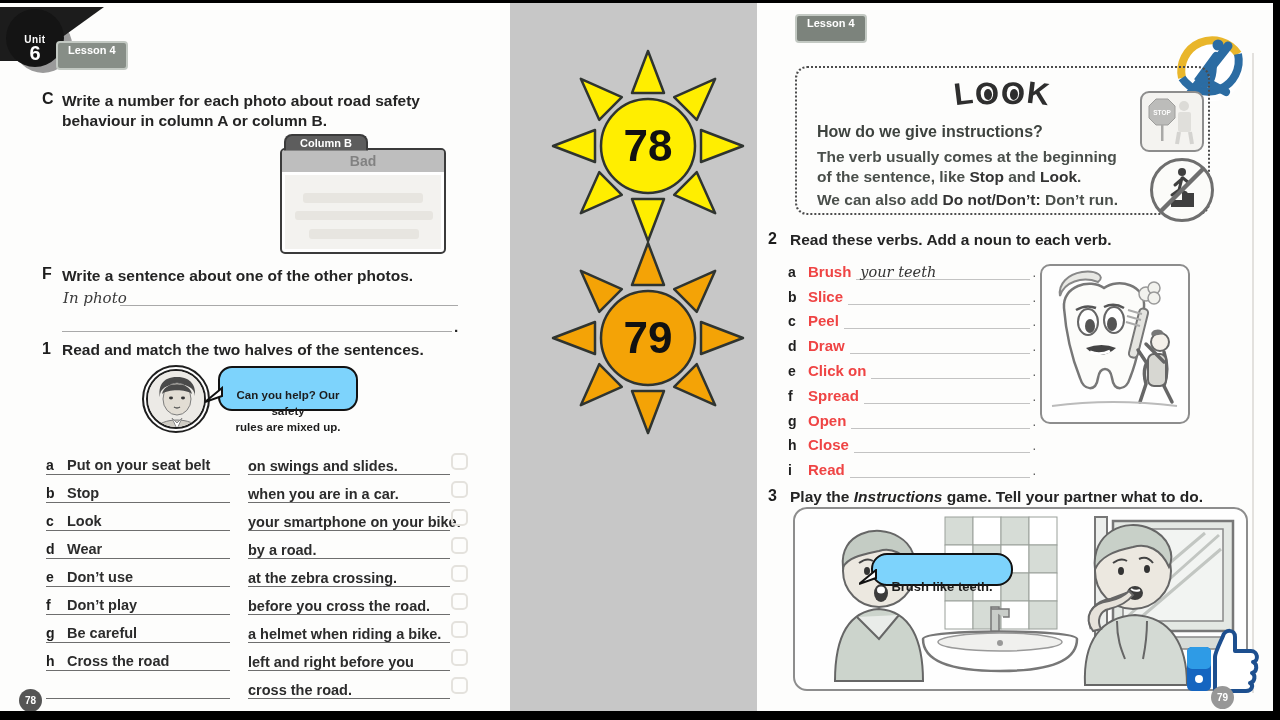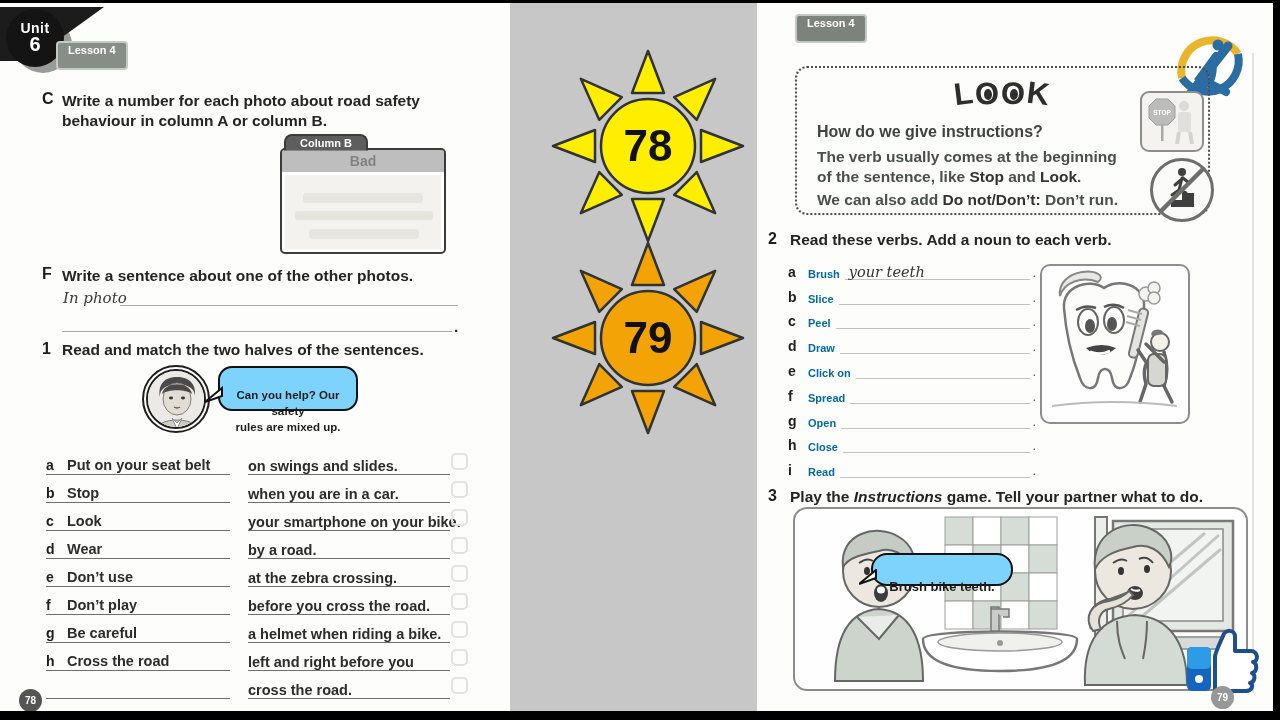--- a/index.html
+++ b/index.html
@@ -12,21 +12,21 @@
   .bottombar { left:0; top:711px; width:1280px; height:9px; background:#000; }
   .rightbar { left:1273px; top:0; width:7px; height:720px; background:#000; }
   .gutter { left:510px; top:3px; width:247px; height:708px; background:#c7c7c7; }
   .page-edge-line { width:2px; background:#e3e1de; }
 
   
   .corner-ribbon { left:0; top:4px; width:104px; height:54px; background:#1c1c1c;
     clip-path:polygon(0 0,100% 0,28% 100%,0 100%); }
   .corner-shadow { left:14px; top:14px; width:58px; height:56px; border-radius:50%; background:#9a9a9a; }
   .unit-circle { left:6px; top:6px; width:58px; height:58px; border-radius:50%; background:#141414; color:#fff; text-align:center; }
-  .unit-word { display:block; margin-top:11px; font-size:14px; font-weight:bold; letter-spacing:.5px; }
+  .unit-word { display:block; margin-top:25px; font-size:10px; font-weight:bold; letter-spacing:.5px; }
   .unit-num { display:block; font-size:20px; font-weight:bold; line-height:16px; }
   .lesson-tab { background:#878e87; border:2px solid #c3c9c3; border-radius:4px; color:#fff;
     font-size:11px; font-weight:bold; padding:1px 10px 12px; }
 
   
   .exletter { font-weight:800; font-size:16px; color:#1d1d1d; }
   .extext { font-size:15.5px; font-weight:600; color:#242424; line-height:1.32; }
 
   
   .colbox { border:2.5px solid #3b3b3b; border-radius:5px; background:#fff; }
@@ -69,21 +69,21 @@
   .lt-k { transform:rotate(7deg); }
   .o-eye { position:absolute; left:50%; top:52%; width:8px; height:11px; background:#2e2e2e; border-radius:50%;
     transform:translate(-50%,-55%); }
   .look-q { font-size:16px; font-weight:700; color:#3e433f; }
   .look-p { font-size:15.5px; font-weight:600; color:#4a4f4b; line-height:1.3; }
   .look-b { font-weight:800; color:#333; }
 
   
   .vrow { display:flex; align-items:flex-end; height:24.8px; width:248px; }
   .vrow .vl { width:20px; font-weight:800; font-size:14px; color:#1e1e1e; }
-  .vrow .vv { font-size:11px; font-weight:600; color:#0369a1; padding-right:5px; white-space:nowrap; }
+  .vrow .vv { font-size:15px; font-weight:600; color:#ef4444; padding-right:5px; white-space:nowrap; }
   .vrow .vblank { flex:1; border-bottom:1.6px solid #c3c3c3; height:17px; position:relative; }
   .vrow .vans { position:absolute; left:4px; bottom:-1px; font-family:"DejaVu Serif", serif; font-style:italic;
     font-size:14.5px; color:#333; white-space:nowrap;text-align:right; }
   .vrow .vdot { font-size:13px; color:#555; margin-left:2px; }
 
   .pic-frame { border:2.5px solid #8d8d8d; border-radius:10px; background:#fefefe; overflow:hidden; }
   .ital { font-style:italic; }
 </style>
 </head>
 <body>
@@ -461,21 +461,21 @@
         <path d="M336,80 q4,3 9,1" stroke="#fff" stroke-width="2" fill="none"></path>
 
         <path d="M296,120 C290,104 300,92 316,90 L332,84" fill="none" stroke="#666" stroke-width="2.5"></path>
         <path d="M298,122 C288,108 296,94 314,92 C324,90 330,86 334,82 L338,86 C332,94 322,98 314,100 C304,102 302,112 306,120 Z" fill="#e6e2da" stroke="#666" stroke-width="2"></path>
       </svg>
       
       <div class="abs bubble" style="left:76px;top:44px;width:142px;height:33px;font-size:13px;font-weight:600;border-radius:16px;line-height:26px;">
         <svg class="tail" width="18" height="16" viewBox="0 0 18 16" style="left:-14px;top:14px;">
           <polygon points="17,1 0,15 17,9" fill="#fff" stroke="#121212" stroke-width="2"></polygon>
         </svg>
-        <span>Brush bike teeth.</span>
+        <span>Brush like teeth.</span>
       </div>
     </div>
 
     <svg class="abs" style="left:428px;top:612px;" width="80" height="82" viewBox="0 0 80 82">
       <rect x="2" y="32" width="24" height="44" rx="5" fill="#1565c0"></rect>
       <rect x="2" y="32" width="24" height="22" rx="5" fill="#2e9be6"></rect>
       <circle cx="14" cy="64" r="4" fill="#fff"></circle>
       <path d="M30,76 L30,42 C30,38 34,30 38,21 C40,14 50,14 50,22 L50,36 L66,36 C73,36 74,46 68,47 C73,49 72,57 67,58 C71,60 70,67 65,68 C69,70 67,76 61,76 Z" fill="#fff" stroke="#1d4f8f" stroke-width="4" stroke-linejoin="round"></path>
     </svg>
 

